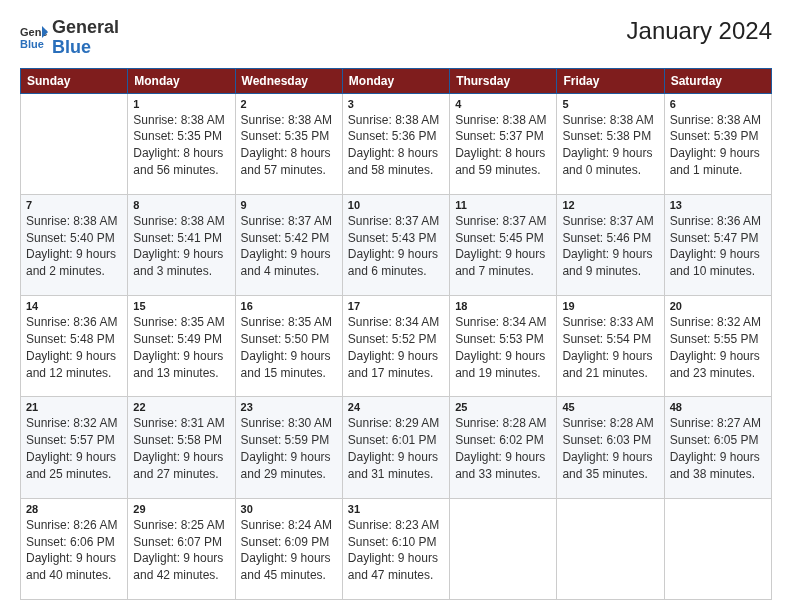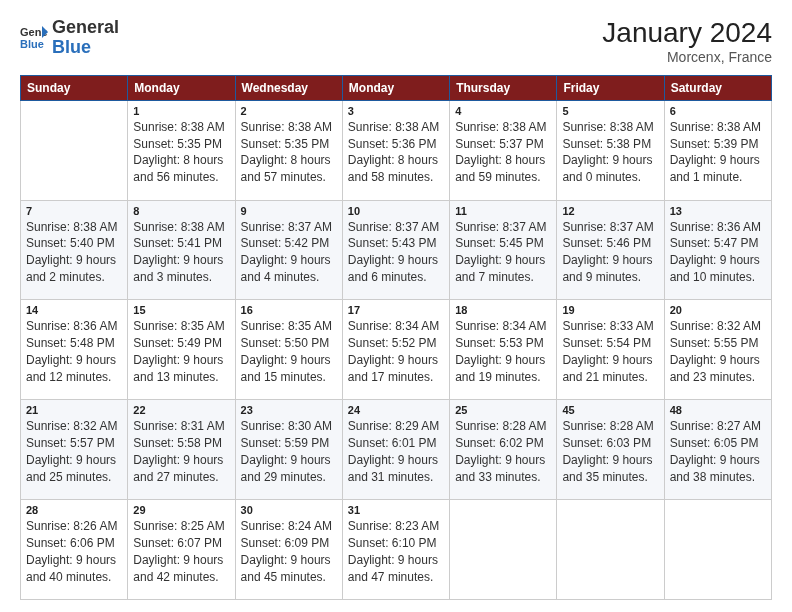--- a/index.html
+++ b/index.html
@@ -36,21 +36,21 @@
     }
     .logo-text span { color: #2a6fbb; }
     .logo-icon {
       width: 28px;
       height: 28px;
     }
     .title-block {
       text-align: right;
     }
     .month-title {
-      font-size: 28px;
+      font-size: 24px;
       font-weight: normal;
       color: #222;
       line-height: 1.1;
     }
     .location {
       font-size: 14px;
       color: #555;
     }
     .calendar-table {
       width: 100%;
@@ -106,21 +106,20 @@
         <text x="0" y="24" font-size="11" font-weight="bold" fill="#2a6fbb">Blue</text>
         <polygon points="22,2 28,8 22,14" fill="#2a6fbb"></polygon>
       </svg>
       <div class="logo-text">
         <div><span style="color:#333">General</span></div>
         <div><span>Blue</span></div>
       </div>
     </div>
     <div class="title-block">
       <div class="month-title">January 2024</div>
-      <div class="location">Morcenx, France</div>
     </div>
   </div>
 
   <table class="calendar-table">
     <thead>
       <tr>
       <th>Sunday</th>
           <th>Monday</th>
           <th>Wednesday</th>
           <th>Monday</th>

